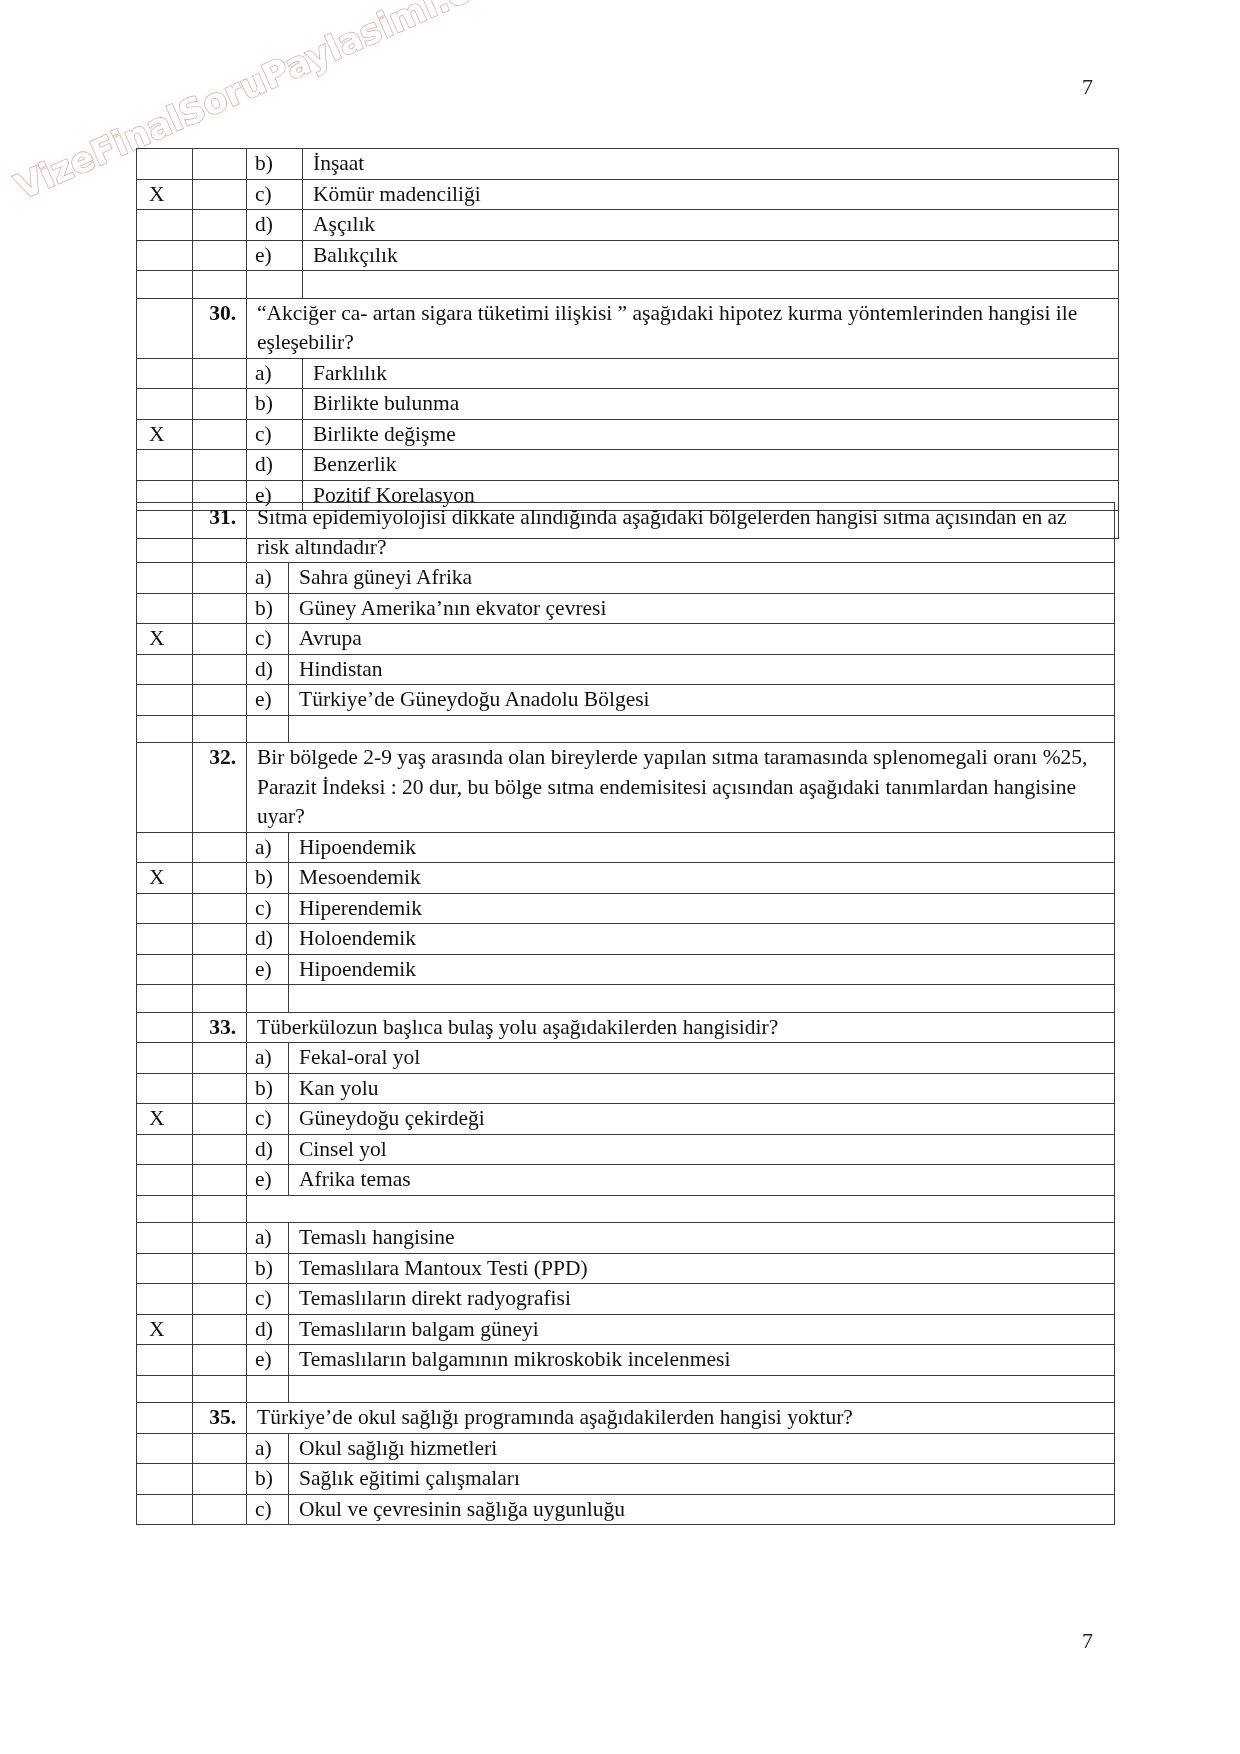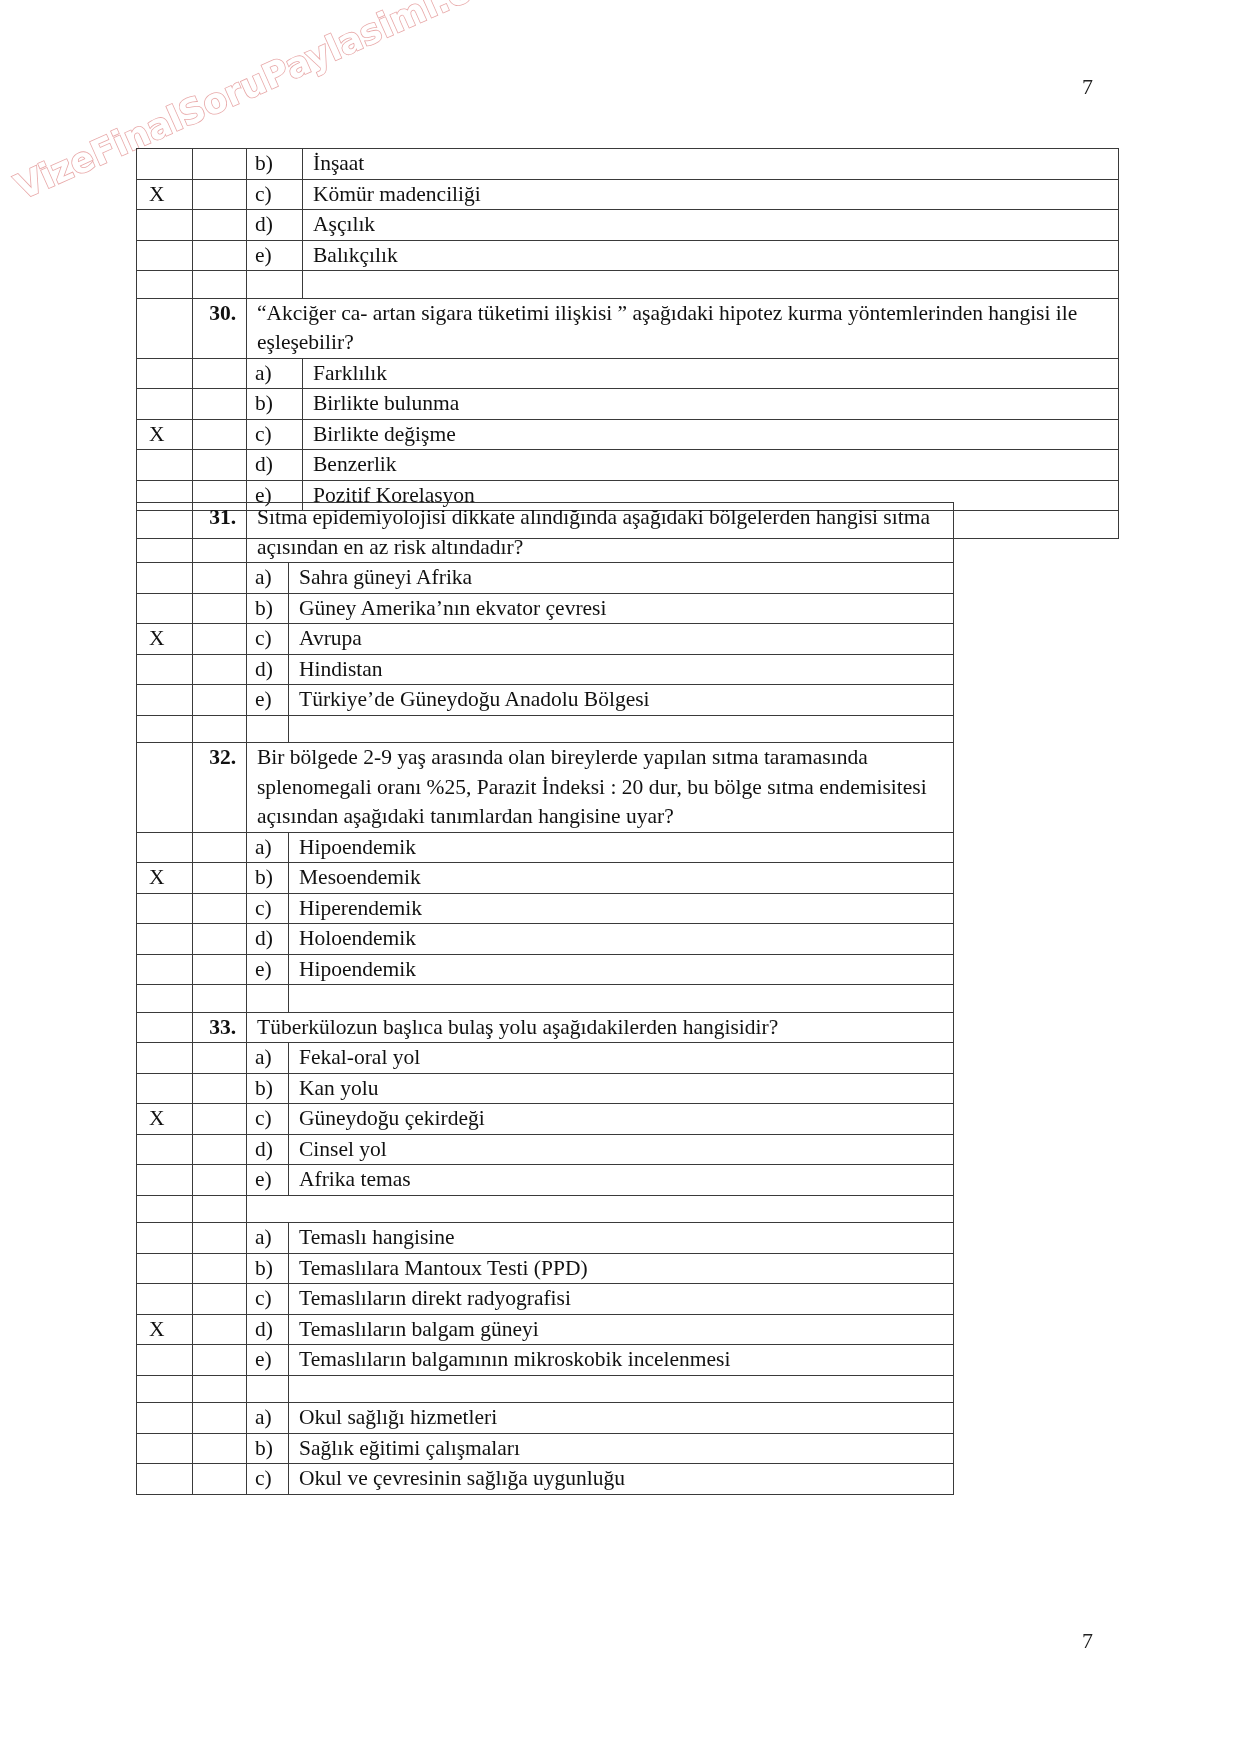--- a/index.html
+++ b/index.html
@@ -29,21 +29,21 @@
     table.exam {
       position: absolute; border-collapse: collapse; table-layout: fixed;
       font-size: 21.5px; line-height: 29.5px;
     }
     table.exam td {
       border: 1.6px solid #3a3a3a; padding: 0 10px; vertical-align: top;
       height: 26.5px; white-space: nowrap; overflow: hidden;
     }
     table.exam td.wrap { white-space: normal; }
     #sec1 { left: 136px; top: 148px; width: 983px; }
-    #sec2 { left: 136px; top: 502px; width: 818px; }
+    #sec2 { left: 136px; top: 502px; width: 979px; }
     .mark { text-align: left; padding-left: 12px !important; }
     .qnum { font-weight: bold; text-align: right; padding-right: 10px !important; }
     .letter { padding-left: 8px !important; padding-right: 4px !important; }
   </style>
 </head>
 <body>
 
 <svg class="watermark" viewBox="0 0 520 240">
   <text transform="translate(22,200) rotate(-24)">VizeFinalSoruPaylasimi.com</text>
 </svg>
@@ -292,20 +292,25 @@
         <td>Temaslıların balgamının mikroskobik incelenmesi</td>
       </tr>
       <tr>
         <td></td>
         <td></td>
         <td></td>
         <td></td>
       </tr>
       <tr>
         <td class="mark"></td>
+        <td class="qnum">35.</td>
+        <td class="wrap" colspan="2">Türkiye’de okul sağlığı programında aşağıdakilerden hangisi yoktur?</td>
+      </tr>
+      <tr>
+        <td class="mark"></td>
         <td></td>
         <td class="letter">a)</td>
         <td>Okul sağlığı hizmetleri</td>
       </tr>
       <tr>
         <td class="mark"></td>
         <td></td>
         <td class="letter">b)</td>
         <td>Sağlık eğitimi çalışmaları</td>
       </tr>

